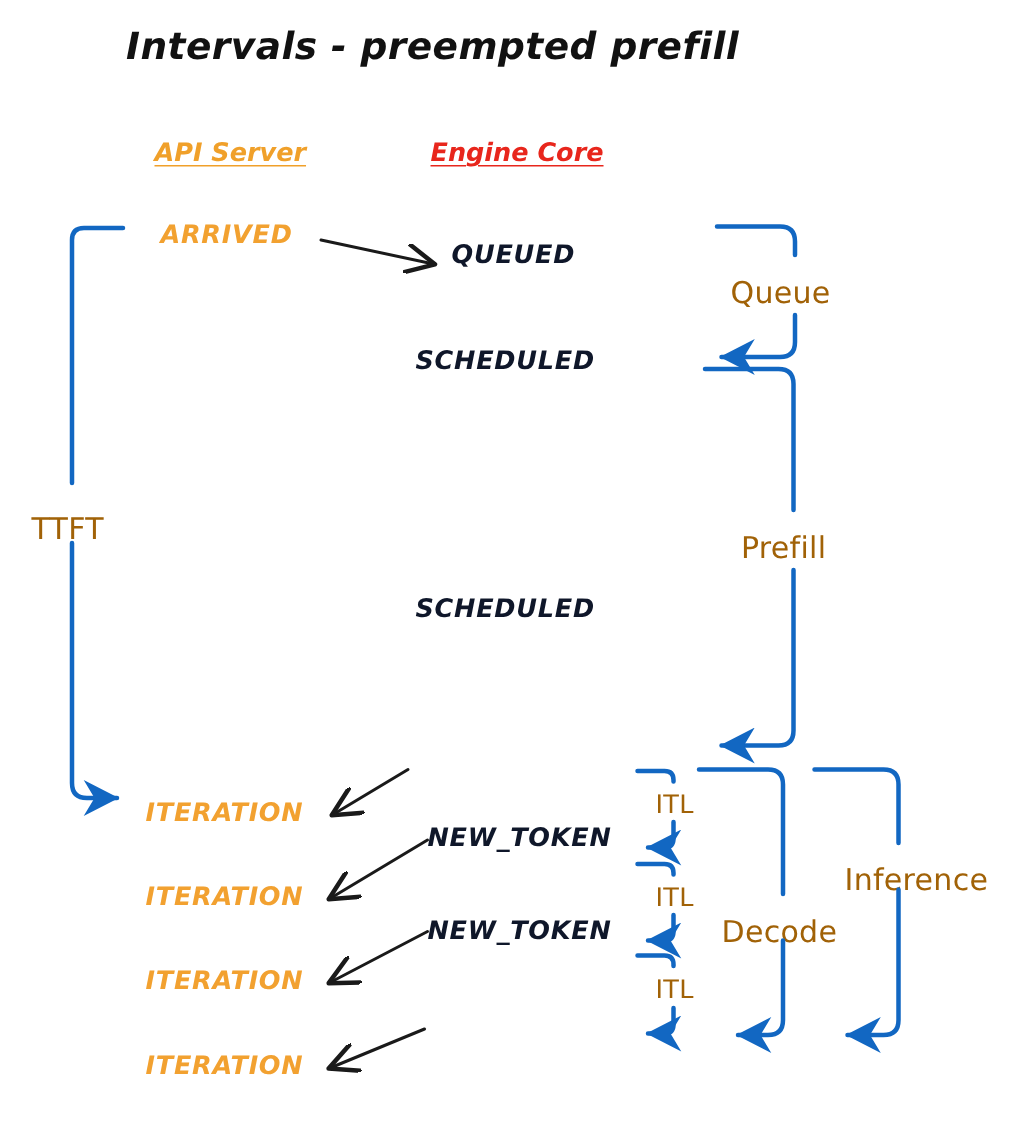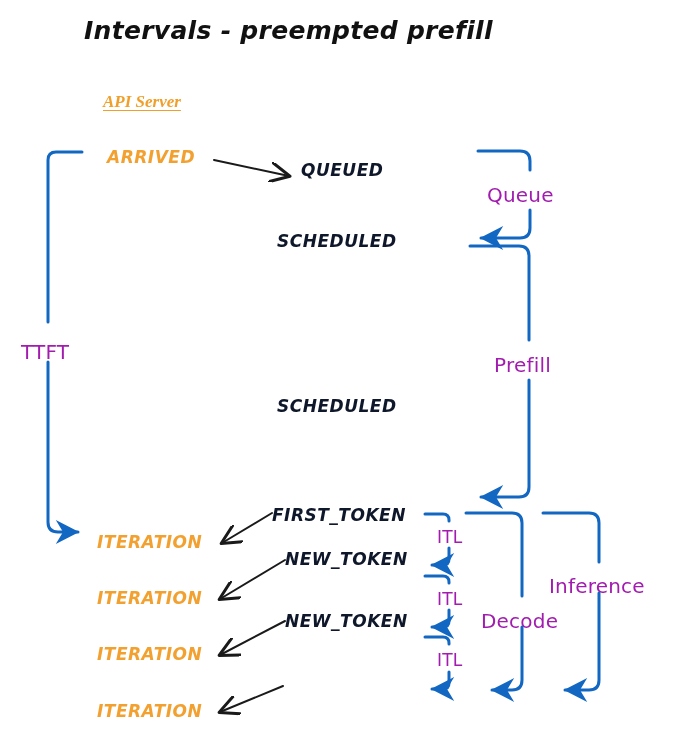--- a/index.html
+++ b/index.html
@@ -30,76 +30,76 @@
 
   
   .col-header {
     font-family: "DejaVu Sans", sans-serif;
     font-size: 17px;
     font-style: italic;
     font-weight: bold;
     text-decoration: underline;
     text-underline-offset: 3px;
   }
-  #hdr-api { left: 103px; top: 92px; color: #F0A02A; font-family: Liberation Serif, serif; }
+  #hdr-api { left: 103px; top: 92px; color: #F0A02A; }
   #hdr-engine { left: 287px; top: 92px; color: #E8261C; }
 
   
   .state {
     font-family: "DejaVu Sans", sans-serif;
     font-size: 17px;
     font-style: italic;
     font-weight: bold;
     letter-spacing: 0.5px;
   }
   .state.api { color: #F2A130; }
   .state.engine { color: #0f172a; }
 
   
   .blue-label {
     font-family: "DejaVu Sans", sans-serif;
     font-size: 20px;
-    color: #a21caf;
+    color: #a16207;
     letter-spacing: 0.2px;
   }
   .blue-label.small { font-size: 17px; }
 
   svg.overlay {
     position: absolute;
     left: 0; top: 0;
     width: 679px; height: 750px;
     pointer-events: none;
   }
 </style>
 </head>
 <body>
 
 <div id="canvas">
 
   <div class="abs" id="title">Intervals - preempted prefill</div>
 
   <div class="abs col-header" id="hdr-api">API Server</div>
+  <div class="abs col-header" id="hdr-engine">Engine Core</div>
 
   <div class="abs state api" style="left:107px; top:147px;">ARRIVED</div>
   <div class="abs state api" style="left:97px;  top:532px;">ITERATION</div>
   <div class="abs state api" style="left:97px;  top:588px;">ITERATION</div>
   <div class="abs state api" style="left:97px;  top:644px;">ITERATION</div>
   <div class="abs state api" style="left:97px;  top:701px;">ITERATION</div>
 
   <div class="abs state engine" style="left:301px; top:160px;">QUEUED</div>
   <div class="abs state engine" style="left:277px; top:231px;">SCHEDULED</div>
   <div class="abs state engine" style="left:277px; top:396px;">SCHEDULED</div>
-  <div class="abs state engine" style="left:272px; top:505px;">FIRST_TOKEN</div>
   <div class="abs state engine" style="left:285px; top:549px;">NEW_TOKEN</div>
   <div class="abs state engine" style="left:285px; top:611px;">NEW_TOKEN</div>
 
   <div class="abs blue-label" style="left:21px;  top:340px;">TTFT</div>
   <div class="abs blue-label" style="left:487px; top:183px;">Queue</div>
   <div class="abs blue-label" style="left:494px; top:353px;">Prefill</div>
-  <div class="abs blue-label" style="left:549px; top:574px;text-align:center;">Inference</div>
+  <div class="abs blue-label" style="left:563px; top:574px;text-align:center;">Inference</div>
   <div class="abs blue-label" style="left:481px; top:609px;">Decode</div>
   <div class="abs blue-label small" style="left:437px; top:527px;">ITL</div>
   <div class="abs blue-label small" style="left:437px; top:589px;">ITL</div>
   <div class="abs blue-label small" style="left:437px; top:650px;">ITL</div>
 
   <svg class="overlay" viewBox="0 0 679 750">
     <defs>
       <marker id="blueArrow" markerWidth="9" markerHeight="8" refX="7.6" refY="4" orient="auto" markerUnits="strokeWidth">
         <path d="M8,4 L0.2,8 L2.6,4 L0.2,0 Z" fill="#1267C2"></path>
       </marker>

